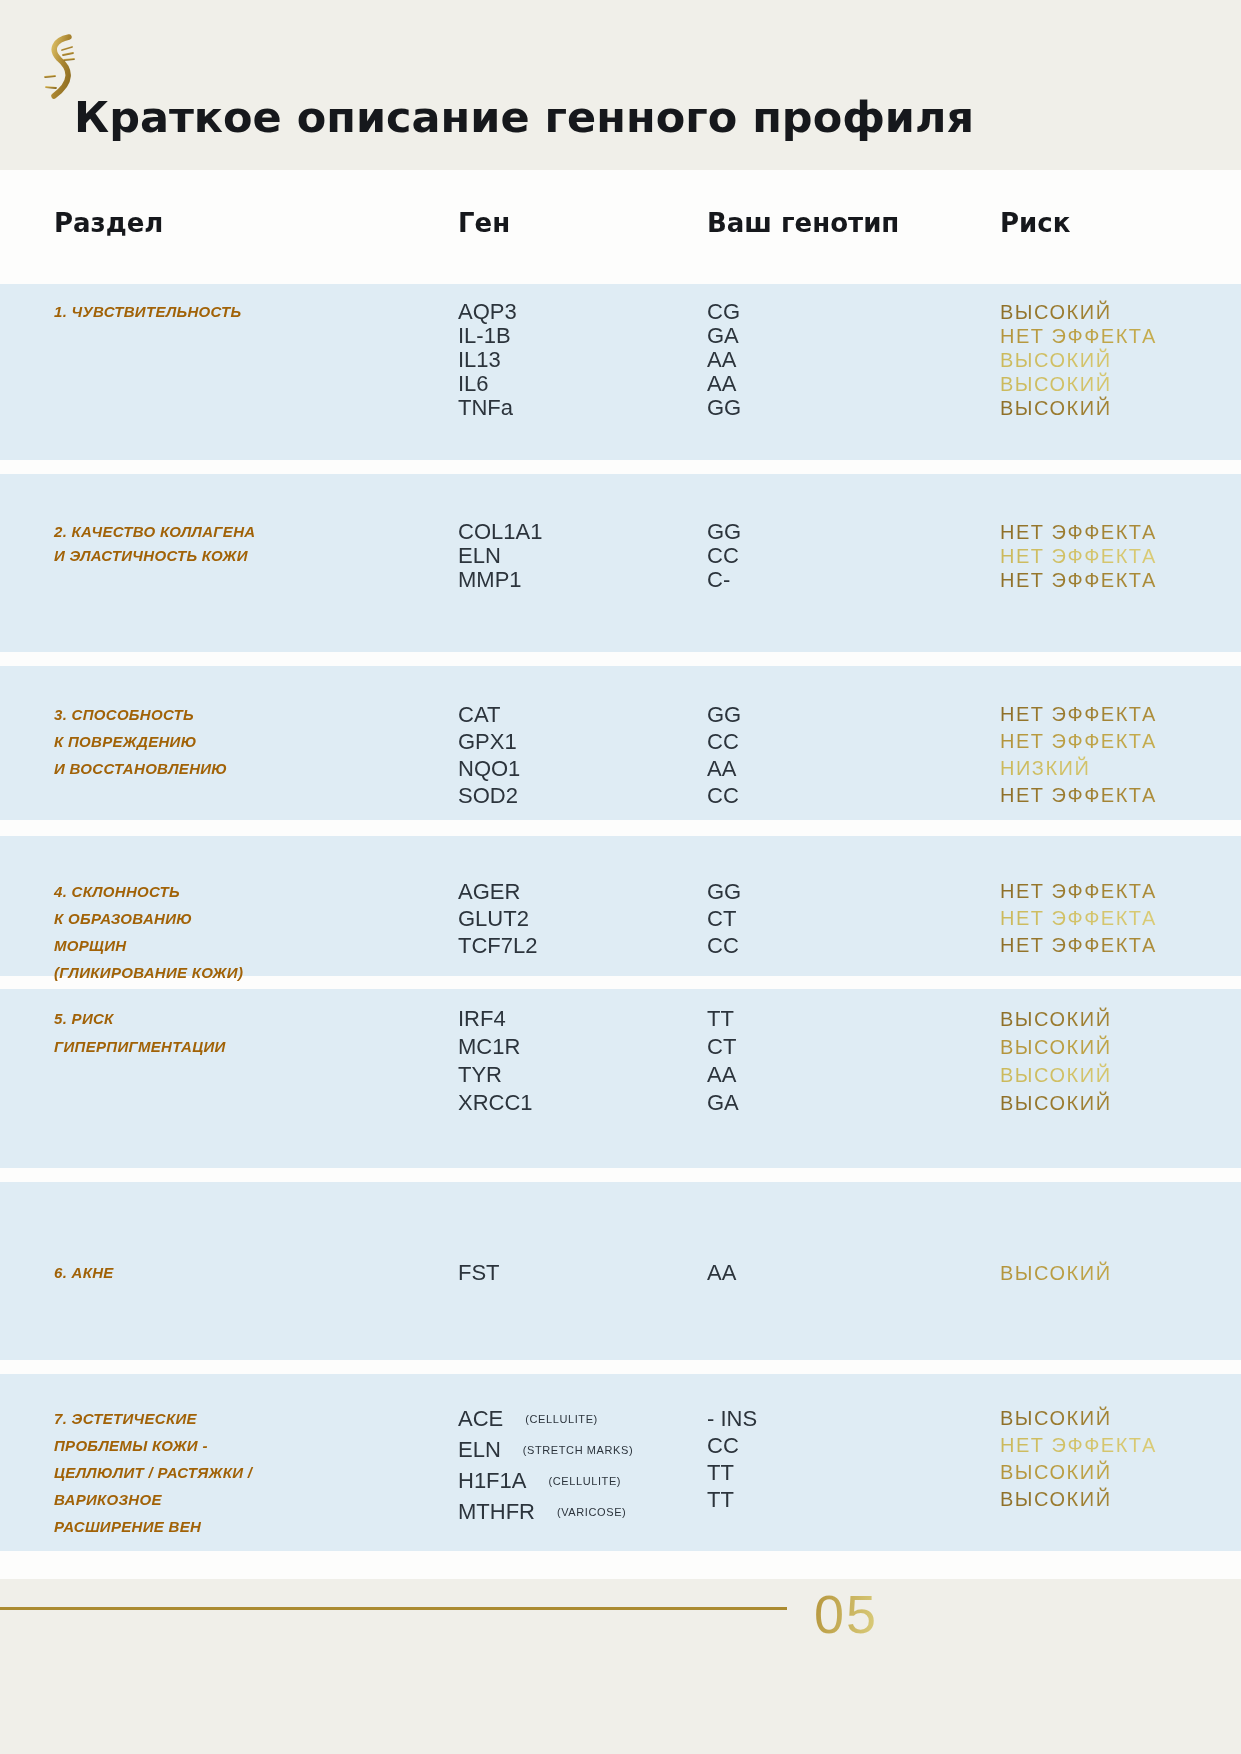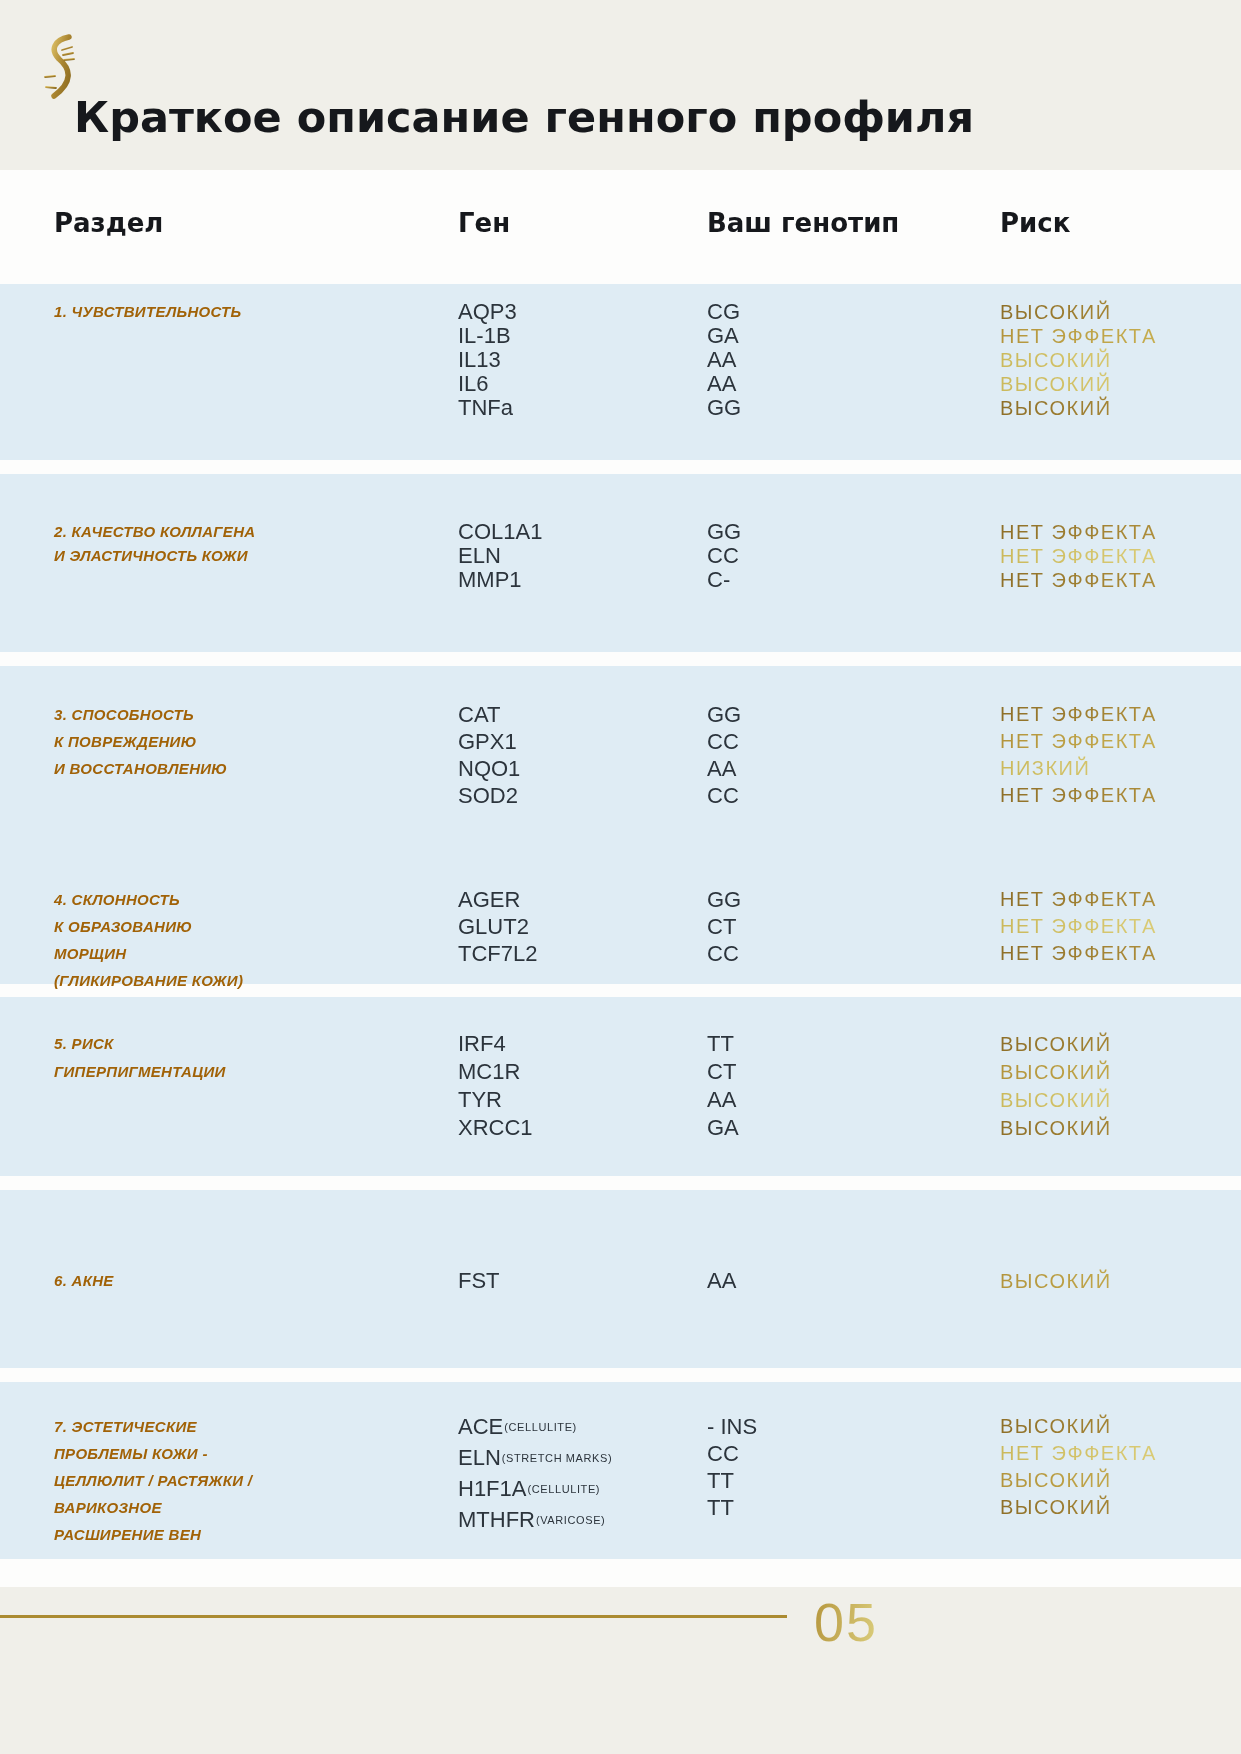--- a/index.html
+++ b/index.html
@@ -36,39 +36,39 @@
   .col-header{
     font-family:"DejaVu Sans", sans-serif;font-weight:700;
     font-size:26px;color:var(--heading);letter-spacing:0;
   }
   .band{background:var(--band-blue);align-items:start}
   .line{line-height:27px;white-space:nowrap}
   .sec-line{
     font-weight:700;font-size:15px;letter-spacing:.3px;color:#a16207;font-style:italic;
   }
   .gene-line,.geno-line{font-weight:300;font-size:22px;color:var(--body-text)}
-  .sub{font-size:11px;letter-spacing:.6px;margin-left:1px;position:relative;top:-3px}
+  .sub{font-size:11px;letter-spacing:.6px;margin-left:22px;position:relative;top:-3px}
   .risk-line{font-size:20px;letter-spacing:1.5px;font-weight:400}
   
   .shade-dark{color:#a7832e}
   .shade-mid{color:#c3a84a}
   .shade-light{color:#d9ca6f}
   @supports ((-webkit-background-clip:text) or (background-clip:text)){
     .shade-dark{background:linear-gradient(95deg,var(--gold-dark-a),var(--gold-dark-b));-webkit-background-clip:text;background-clip:text;color:transparent}
     .shade-mid{background:linear-gradient(95deg,var(--gold-mid-a),var(--gold-mid-b));-webkit-background-clip:text;background-clip:text;color:transparent}
     .shade-light{background:linear-gradient(95deg,var(--gold-light-a),var(--gold-light-b));-webkit-background-clip:text;background-clip:text;color:transparent}
   }
   
   .band-1{height:176px;padding-top:16px;margin-bottom:14px}
   .band-1 .line{line-height:24px}
   .band-2{height:178px;padding-top:46px;margin-bottom:14px}
   .band-2 .line{line-height:24px}
-  .band-3{height:178px;padding-top:35px;margin-bottom:0}
+  .band-3{height:154px;padding-top:35px;margin-bottom:16px}
   .band-4{height:140px;padding-top:42px;margin-bottom:13px}
-  .band-5{height:179px;padding-top:33px;margin-bottom:14px}
+  .band-5{height:179px;padding-top:16px;margin-bottom:14px}
   .band-5 .line{line-height:28px}
   .band-6{height:178px;padding-top:78px;margin-bottom:14px}
   .band-6 .line{line-height:26px}
   .band-7{height:177px;padding-top:31px}
   .gap-bottom{height:28px;background:var(--table-white)}
   
   .page-footer{position:relative;height:111px;background:var(--bg)}
   .footer-rule{position:absolute;left:0;top:28px;width:787px;height:3px;background:var(--rule-gold)}
   .page-number{
     position:absolute;left:814px;top:4px;font-weight:300;font-size:54px;

